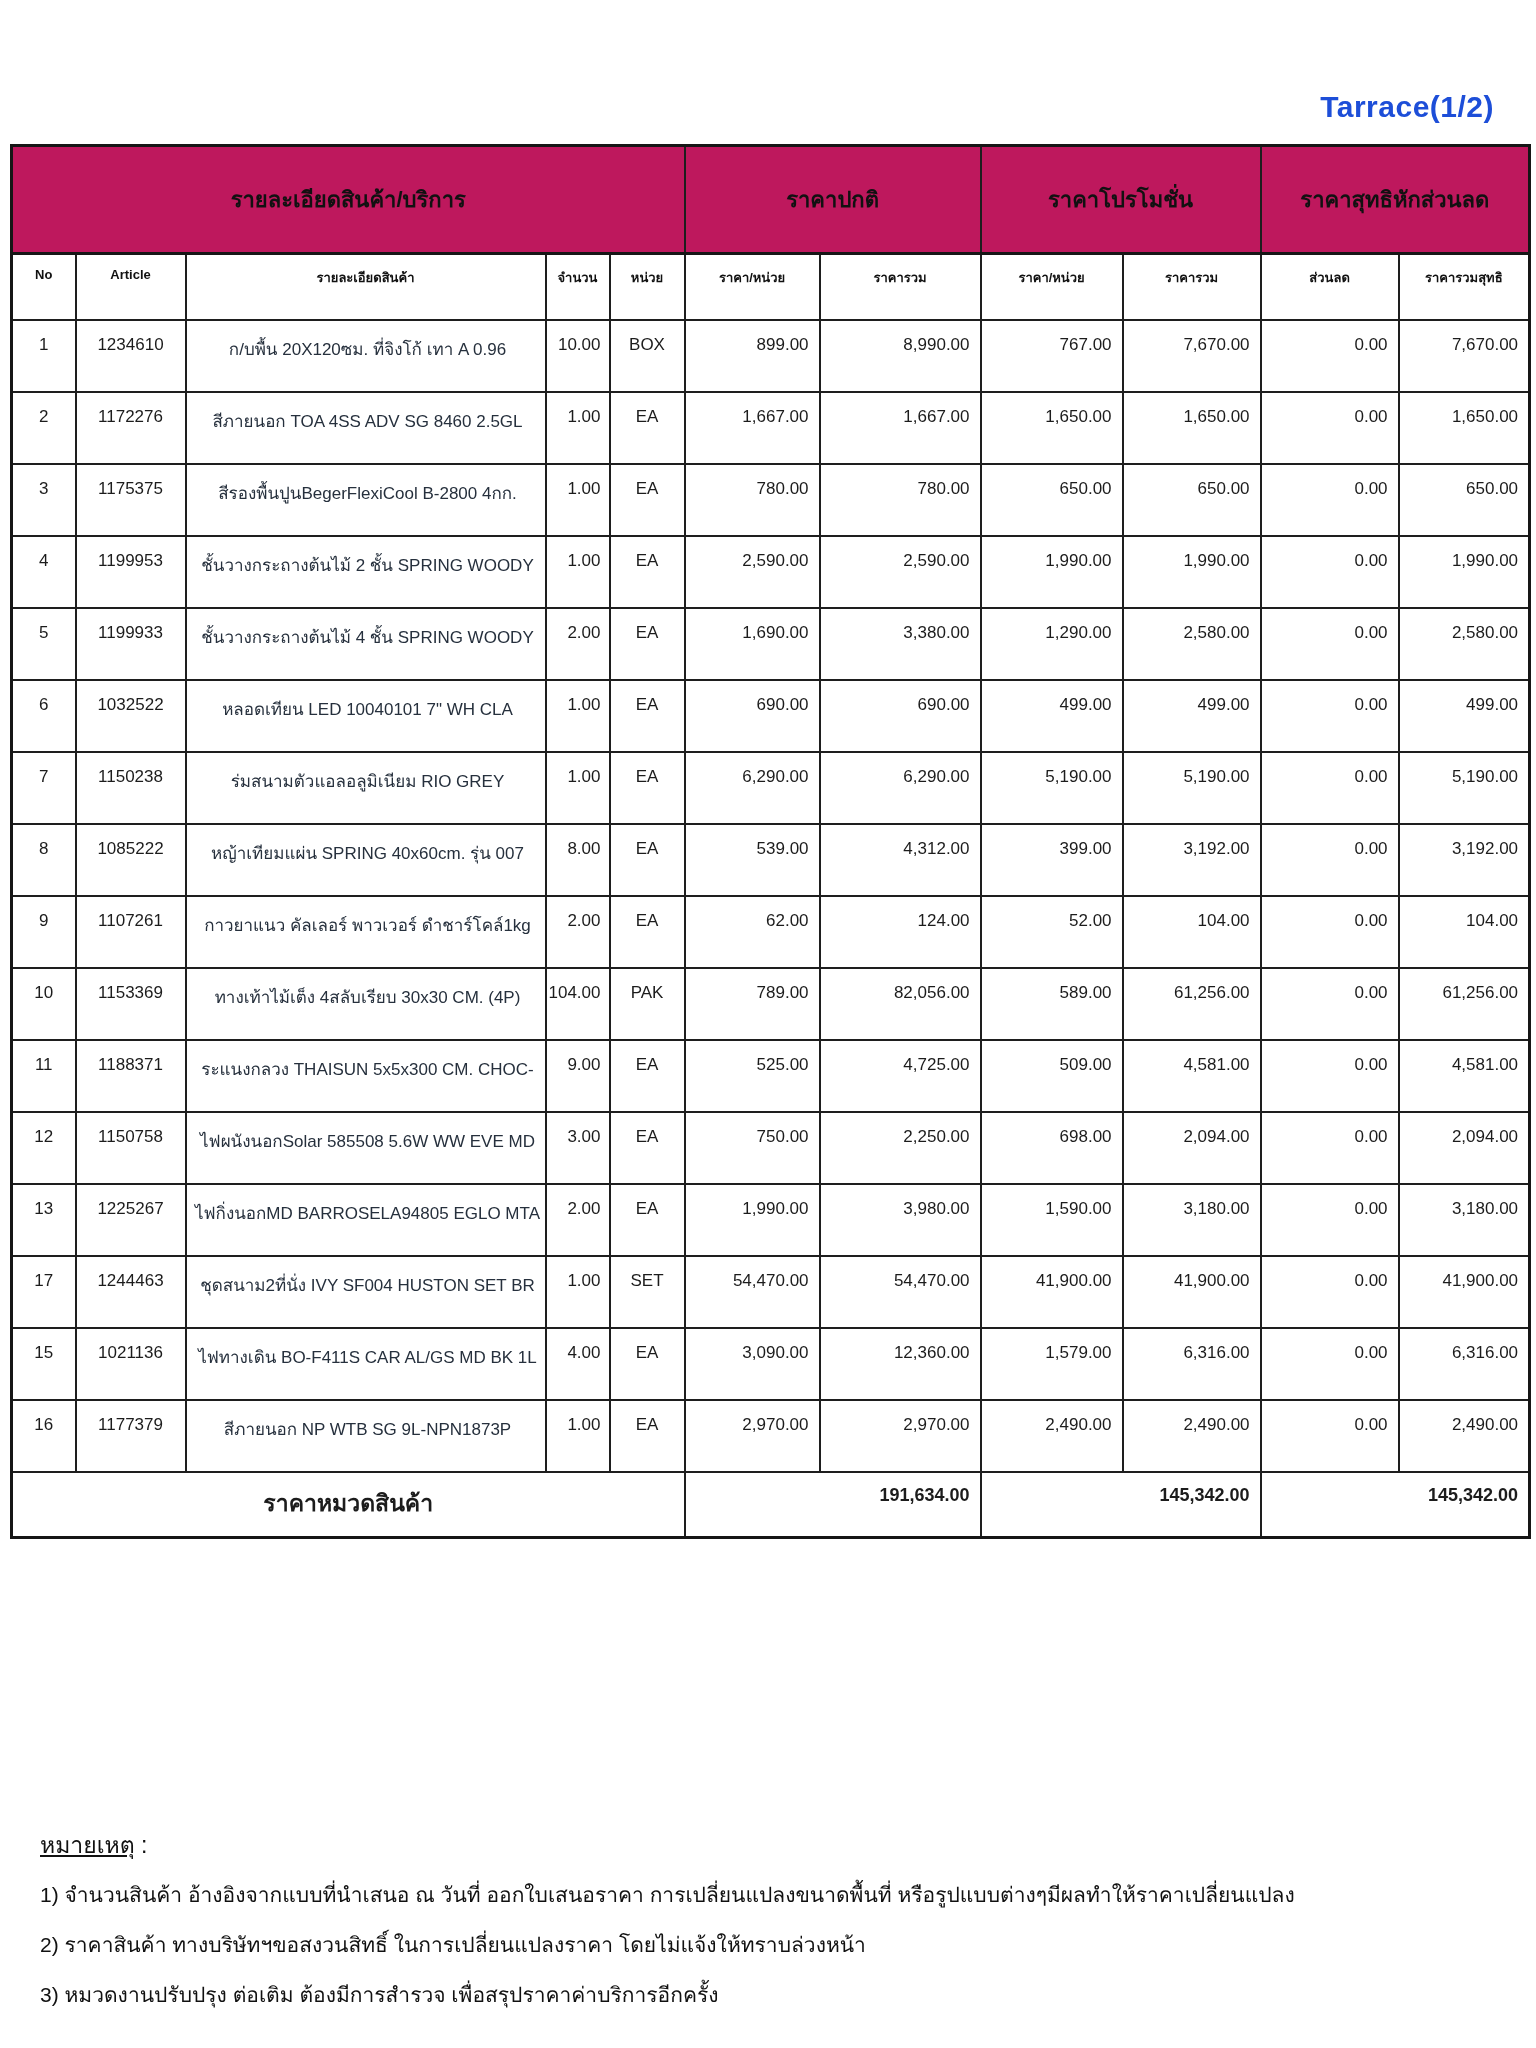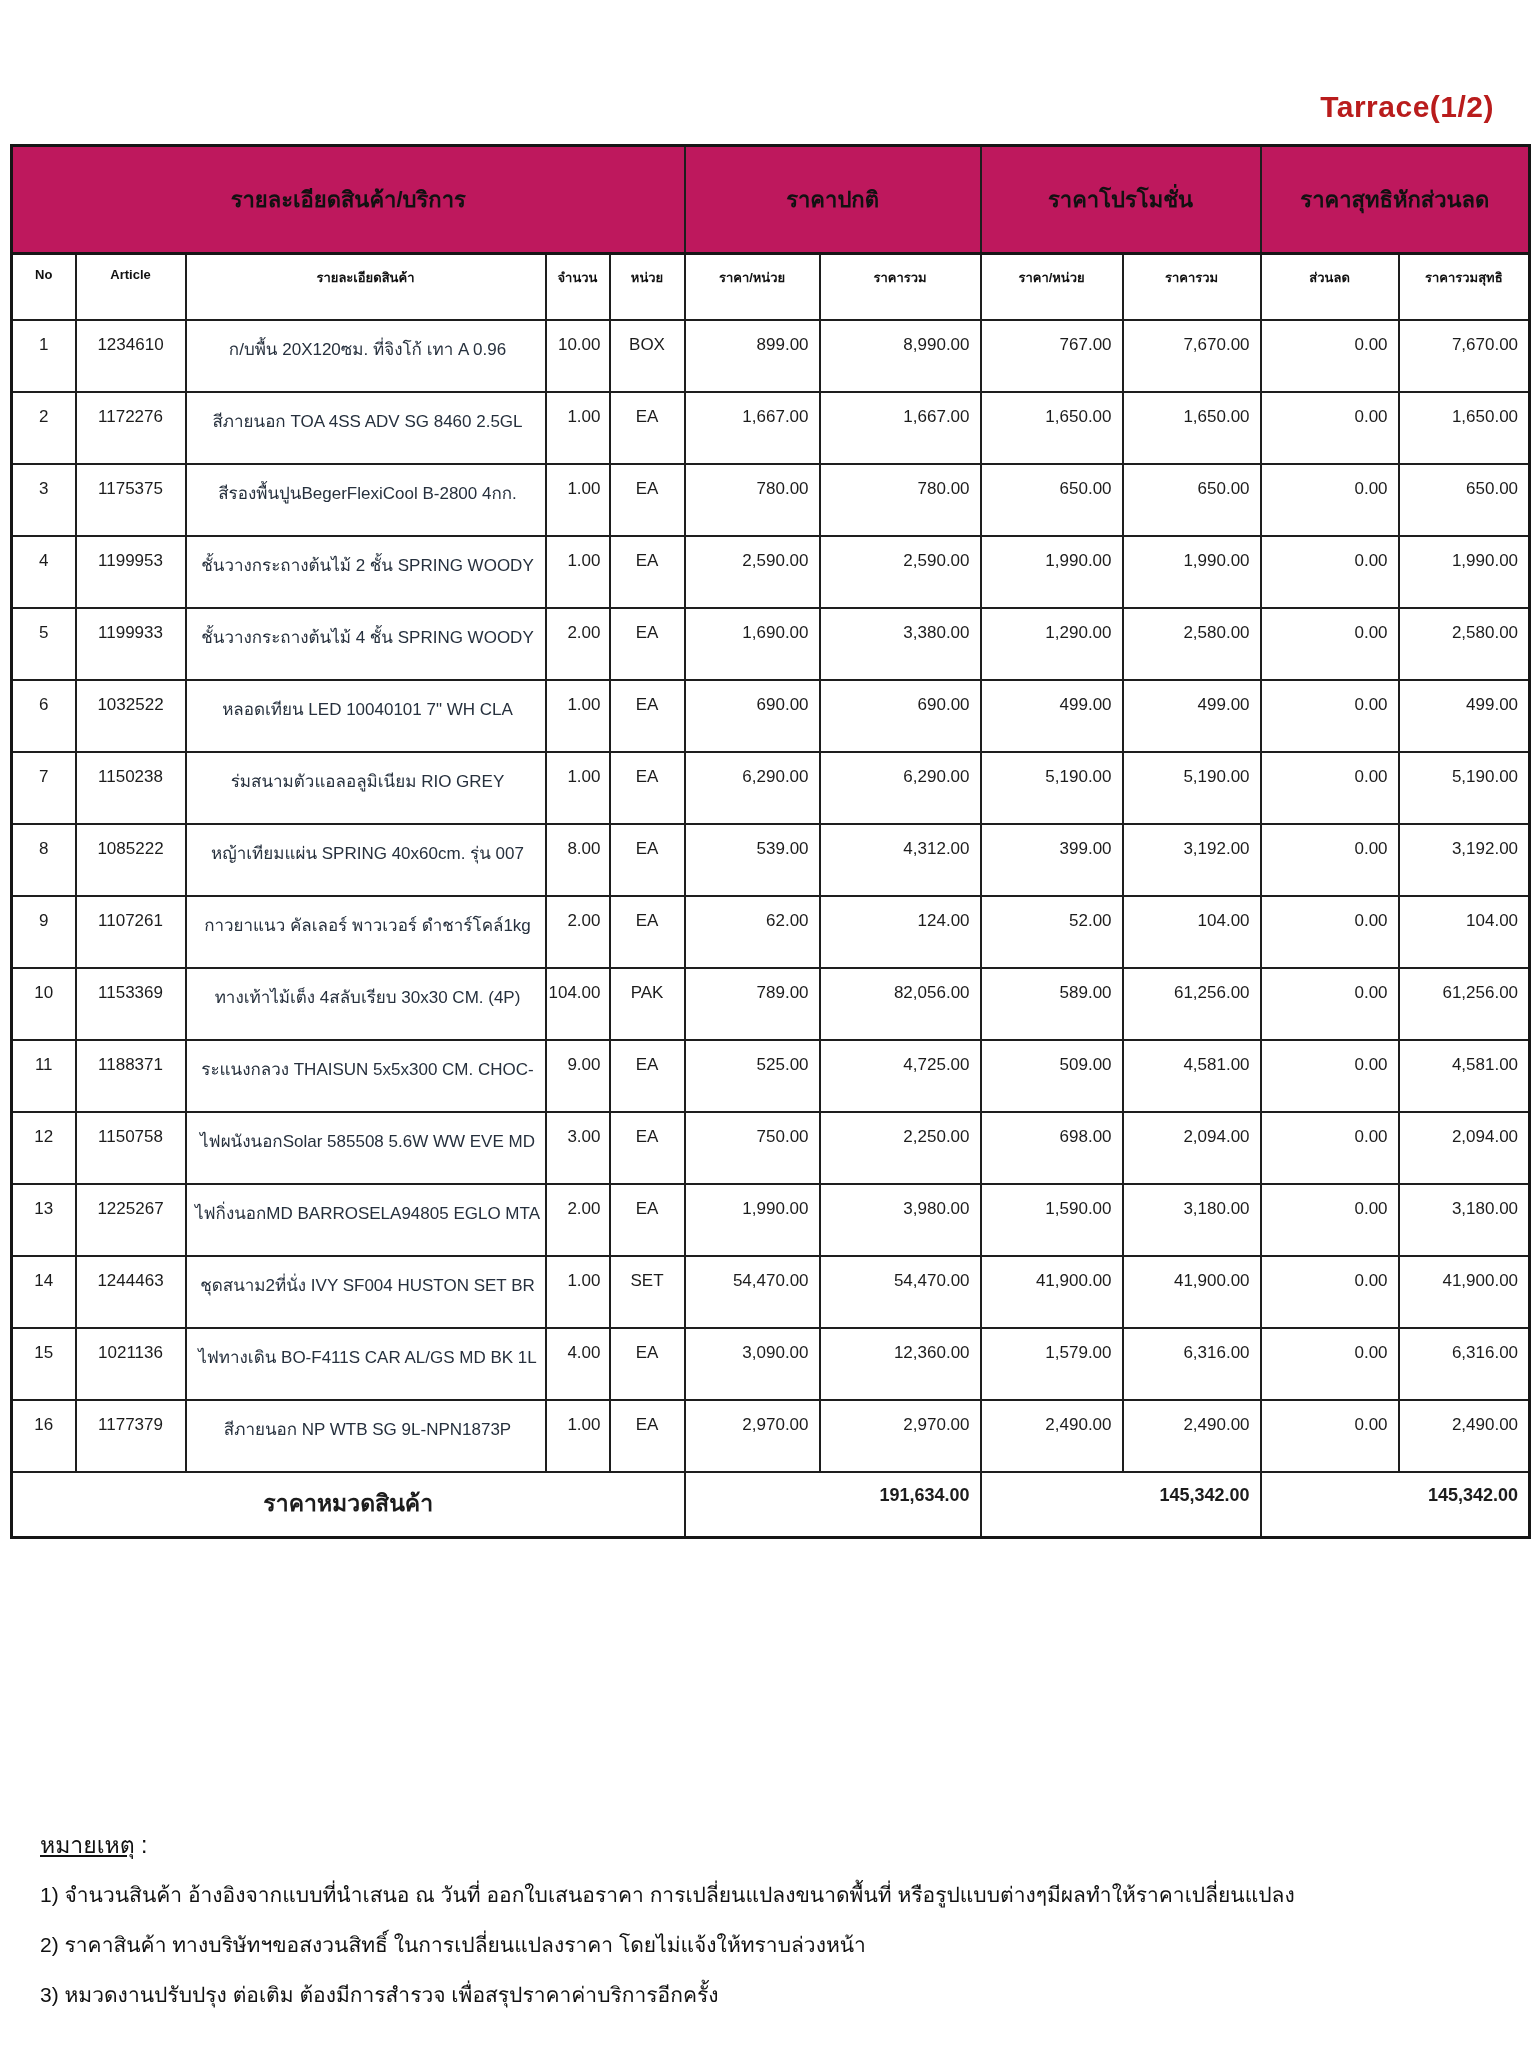--- a/index.html
+++ b/index.html
@@ -15,21 +15,21 @@
     height: 2048px;
     background: #ffffff;
     overflow: hidden;
   }
   .title {
     margin-top: 90px;
     padding-right: 42px;
     text-align: right;
     font-size: 30px;
     font-weight: bold;
-    color: #b91c1c;
+    color: #1d4ed8;
     letter-spacing: 0.5px;
   }
   table.quote {
     margin: 20px 8px 0 10px;
     width: 1518px;
     border-collapse: collapse;
     table-layout: fixed;
     border: 3px solid #161616;
   }
   table.quote td, table.quote th {
@@ -296,21 +296,21 @@
       <td class="c-qty">2.00</td>
       <td class="c-unit">EA</td>
       <td class="c-money">1,990.00</td>
       <td class="c-money">3,980.00</td>
       <td class="c-money">1,590.00</td>
       <td class="c-money">3,180.00</td>
       <td class="c-money">0.00</td>
       <td class="c-money">3,180.00</td>
     </tr>
         <tr class="data-row">
-      <td class="c-no">14</td>
+      <td class="c-no">17</td>
       <td class="c-art">1244463</td>
       <td class="c-desc">ชุดสนาม2ที่นั่ง IVY SF004 HUSTON SET BR</td>
       <td class="c-qty">1.00</td>
       <td class="c-unit">SET</td>
       <td class="c-money">54,470.00</td>
       <td class="c-money">54,470.00</td>
       <td class="c-money">41,900.00</td>
       <td class="c-money">41,900.00</td>
       <td class="c-money">0.00</td>
       <td class="c-money">41,900.00</td>

